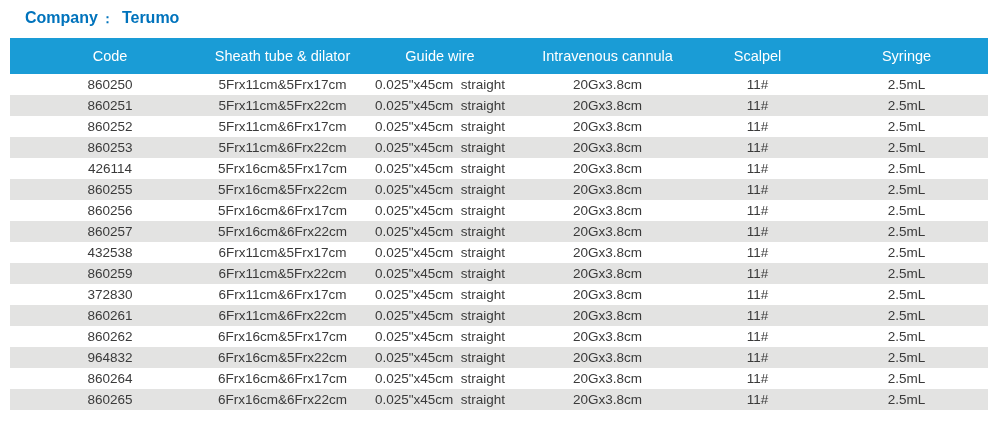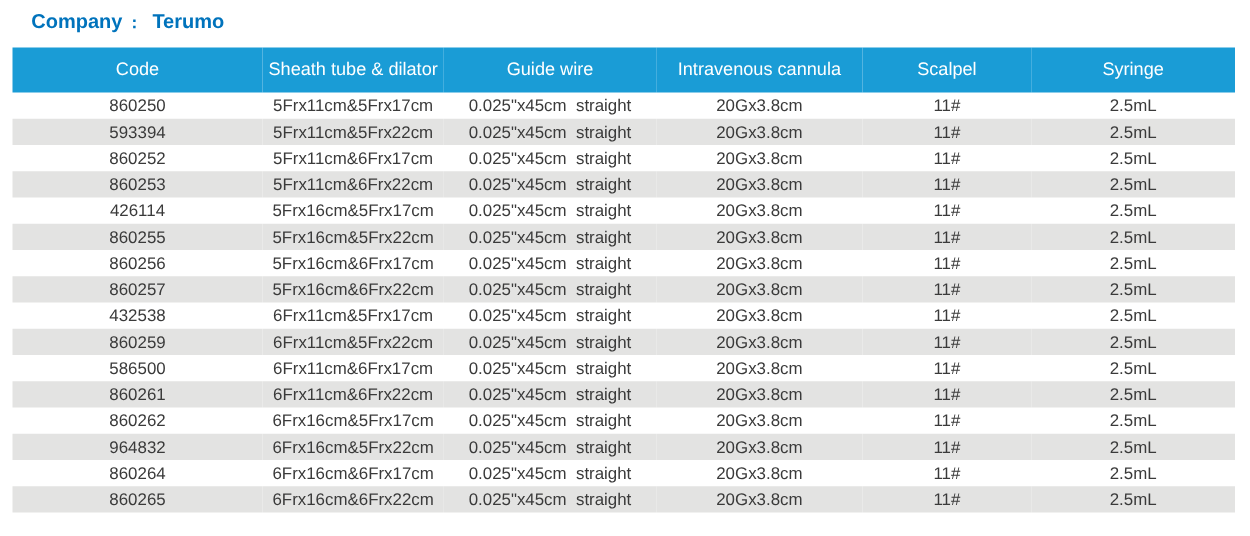--- a/index.html
+++ b/index.html
@@ -97,21 +97,21 @@
     <tbody id="table-body">
         <tr>
           <td>860250</td>
           <td>5Frx11cm&amp;5Frx17cm</td>
           <td>0.025"x45cm  straight</td>
           <td>20Gx3.8cm</td>
           <td>11#</td>
           <td>2.5mL</td>
         </tr>
         <tr>
-          <td>593394</td>
+          <td>860251</td>
           <td>5Frx11cm&amp;5Frx22cm</td>
           <td>0.025"x45cm  straight</td>
           <td>20Gx3.8cm</td>
           <td>11#</td>
           <td>2.5mL</td>
         </tr>
         <tr>
           <td>860252</td>
           <td>5Frx11cm&amp;6Frx17cm</td>
           <td>0.025"x45cm  straight</td>
@@ -169,21 +169,21 @@
         </tr>
         <tr>
           <td>860259</td>
           <td>6Frx11cm&amp;5Frx22cm</td>
           <td>0.025"x45cm  straight</td>
           <td>20Gx3.8cm</td>
           <td>11#</td>
           <td>2.5mL</td>
         </tr>
         <tr>
-          <td>586500</td>
+          <td>372830</td>
           <td>6Frx11cm&amp;6Frx17cm</td>
           <td>0.025"x45cm  straight</td>
           <td>20Gx3.8cm</td>
           <td>11#</td>
           <td>2.5mL</td>
         </tr>
         <tr>
           <td>860261</td>
           <td>6Frx11cm&amp;6Frx22cm</td>
           <td>0.025"x45cm  straight</td>

